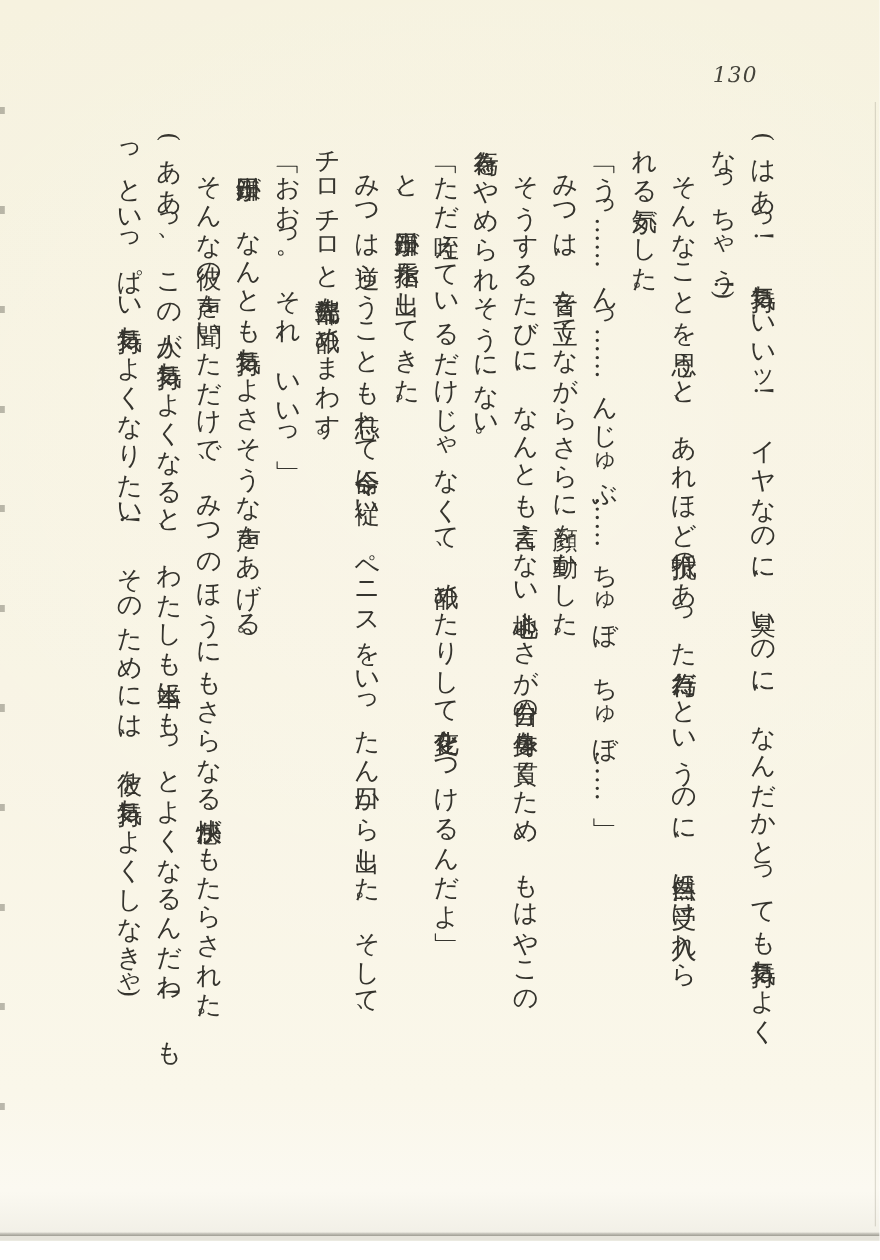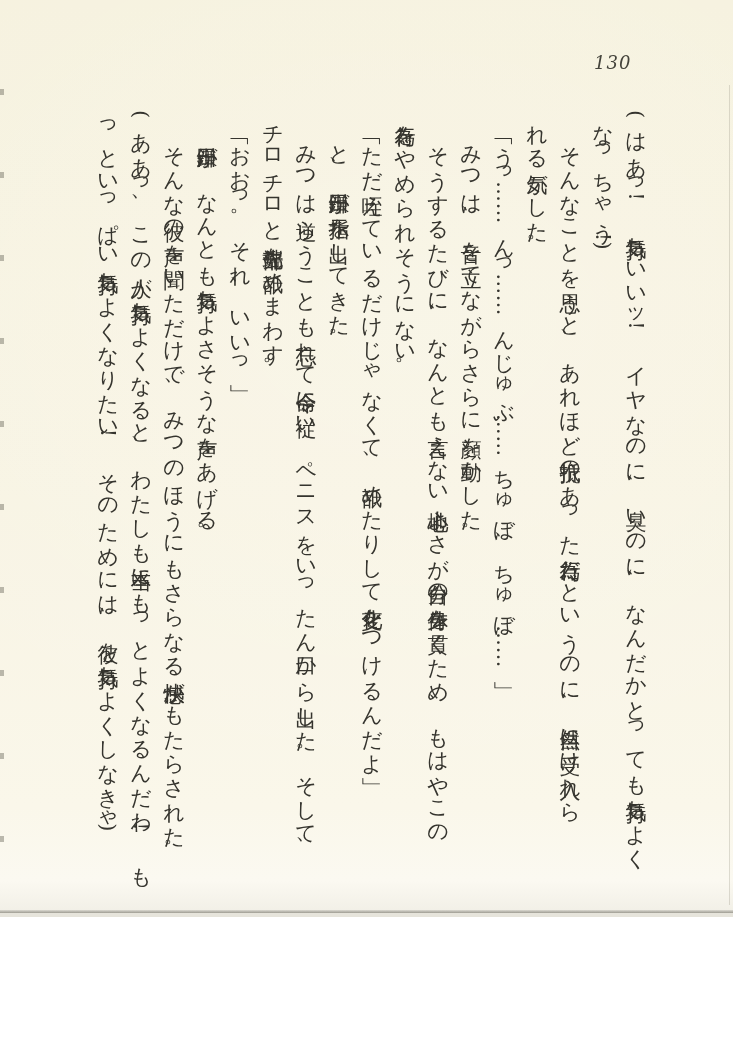--- a/index.html
+++ b/index.html
@@ -8,21 +8,21 @@
   }
   body {
     width: 733px;
     height: 1050px;
     overflow: hidden;
     font-family: "DejaVu Serif", "Liberation Serif", serif;
   }
   .page {
     position: relative;
     width: 733px;
-    height: 917px;
+    height: 1034px;
     background:
       radial-gradient(ellipse 900px 700px at 55% 35%, rgba(255,255,255,0.18), rgba(0,0,0,0) 70%),
       linear-gradient(180deg, #f6f2df 0%, #f8f4e4 55%, #faf7ea 88%, #fbf9f1 96%, #f0eee5 100%);
     overflow: hidden;
   }
   
   .page-number {
     position: absolute;
     top: 52px;
     left: 594px;

